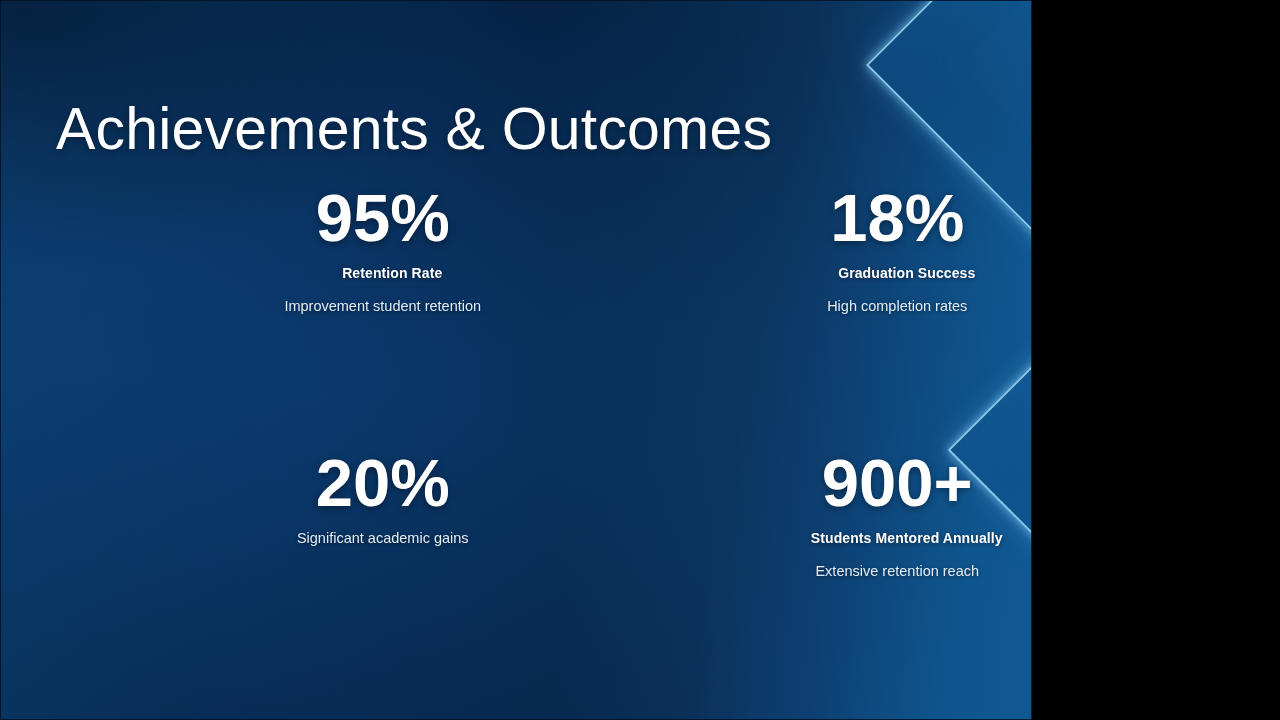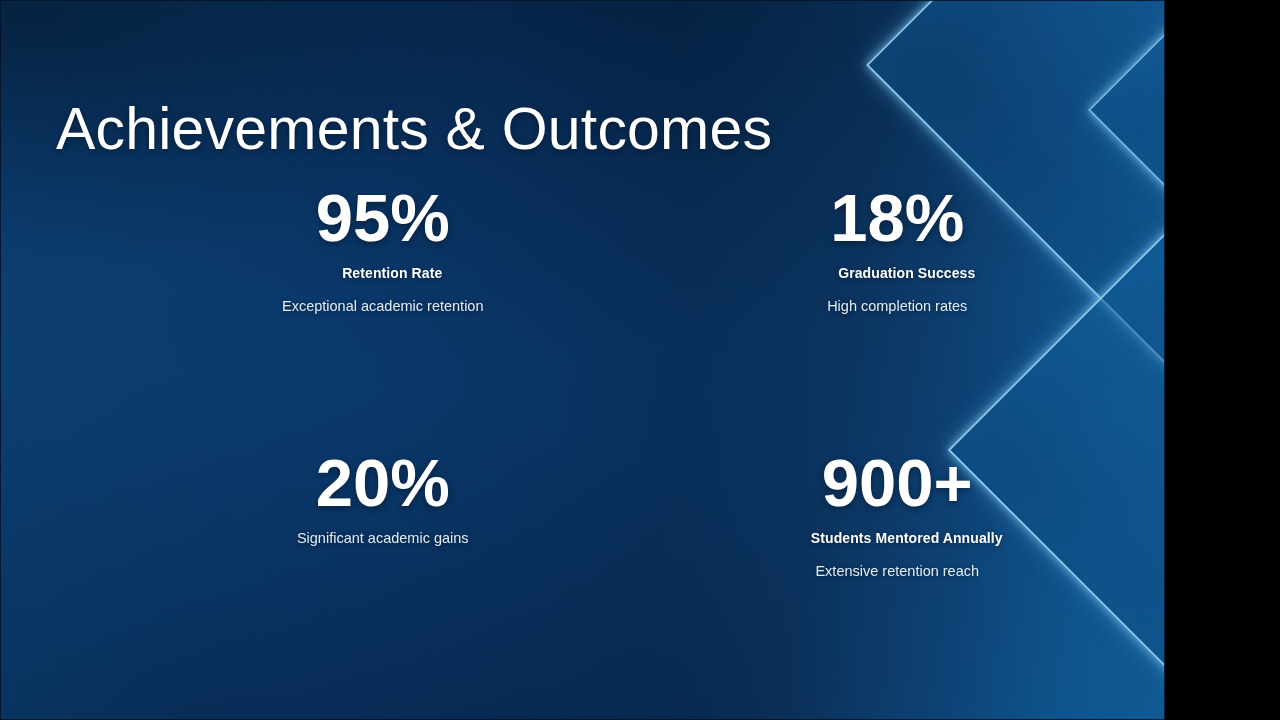--- a/index.html
+++ b/index.html
@@ -5,21 +5,21 @@
 <style>
   html, body {
     margin: 0;
     padding: 0;
     background: #000;
   }
   * { box-sizing: border-box; }
 
   .slide {
     position: relative;
-    width: 1165px;
+    width: 1032px;
     height: 720px;
     overflow: hidden;
     font-family: "Liberation Sans", "DejaVu Sans", sans-serif;
     background-color: #0a3a6b;
     user-select: none;
   }
 
   
   .bg-base {
     position: absolute;
@@ -186,21 +186,21 @@
 
   <div class="content">
 
     <h1 class="slide-title">Achievements &amp; Outcomes</h1>
 
     <div class="stats-grid">
 
       <div class="stat">
         <div class="stat-value">95%</div>
         <div class="stat-label">Retention Rate</div>
-        <div class="stat-desc">Exceptional academic retention</div>
+        <div class="stat-desc">Improvement student retention</div>
       </div>
 
       <div class="stat">
         <div class="stat-value">18%</div>
         <div class="stat-label">Graduation Success</div>
         <div class="stat-desc">High completion rates</div>
       </div>
 
       <div class="stat">
         <div class="stat-value">20%</div>

